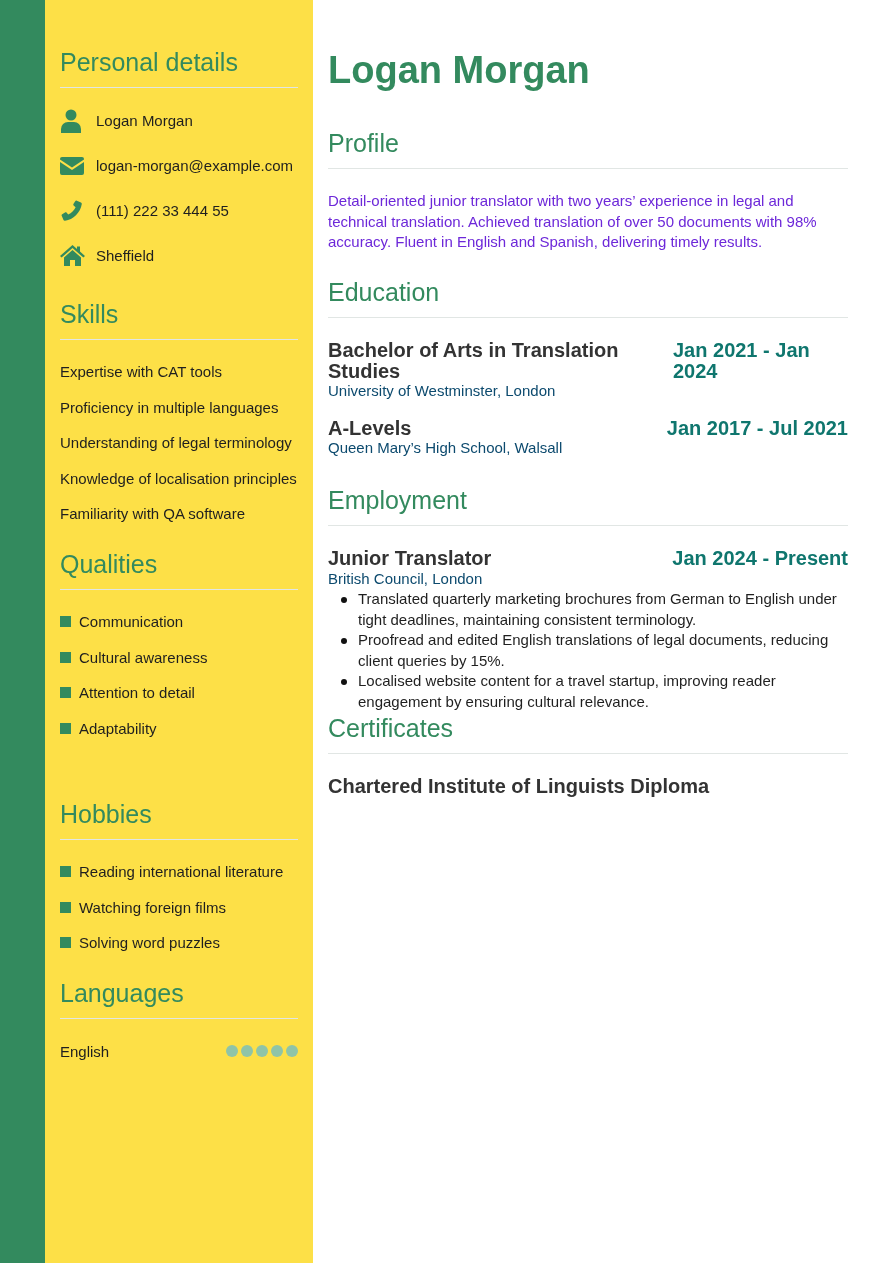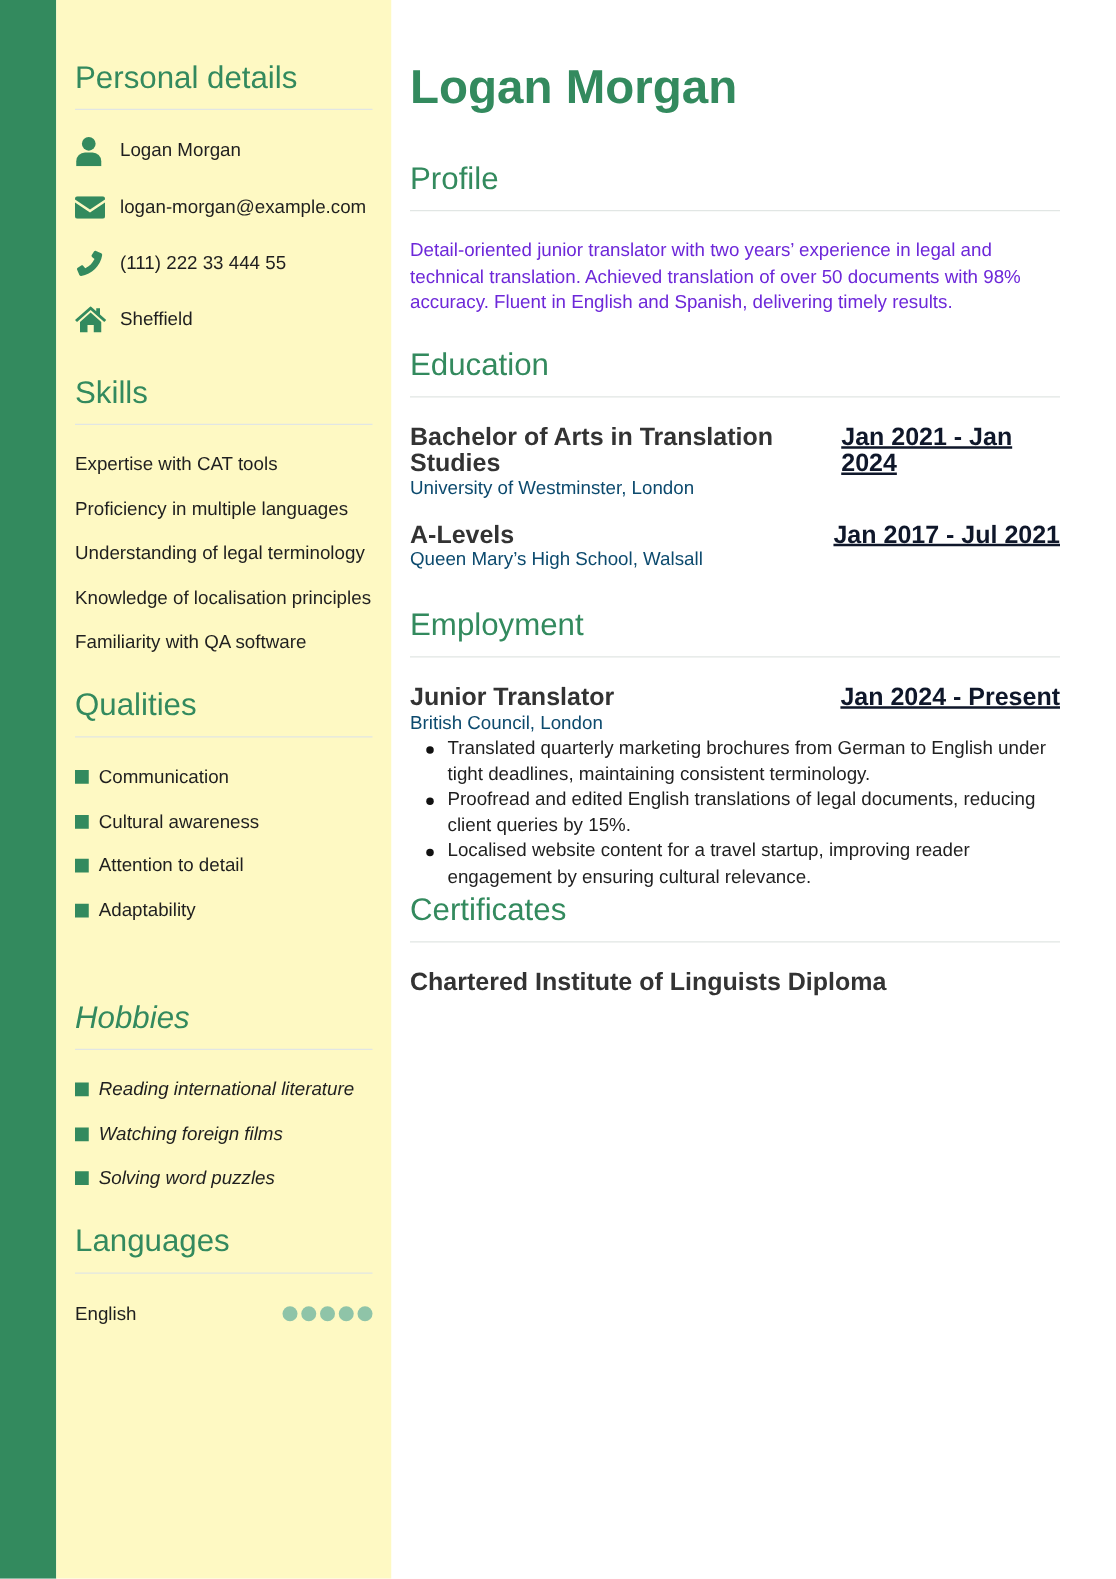--- a/index.html
+++ b/index.html
@@ -1,20 +1,20 @@
 <!DOCTYPE html>
 <html><head>
 <meta charset="utf-8">
 <style>
   * { box-sizing: border-box; margin: 0; padding: 0; }
   html, body { width: 893px; height: 1263px; background: #ffffff; overflow: hidden; }
   body { font-family: "Liberation Sans", sans-serif; color: #1f1f1f; position: relative; }
 
   .accent-bar { position: absolute; left: 0; top: 0; width: 45px; height: 1263px; background: #338a5e; }
-  .sidebar { position: absolute; left: 45px; top: 0; width: 268px; height: 1263px; background: #fef9c3; padding: 0 15px 0 15px; }
+  .sidebar { position: absolute; left: 45px; top: 0; width: 268px; height: 1263px; background: #fde047; padding: 0 15px 0 15px; }
   .main { position: absolute; left: 313px; top: 0; width: 580px; height: 1263px; padding: 0 45px 0 15px; }
 
   .sec-title { color: #338a5e; font-size: 25px; font-weight: normal; line-height: 30px; }
   .sec-rule { height: 1px; background: #e1e6e4; margin-top: 10px; }
 
   
   .side-sec { position: absolute; left: 15px; width: 238px; }
   .pd-row { display: flex; align-items: center; height: 45px; font-size: 15px; }
   .pd-icon { width: 36px; height: 24px; display: flex; align-items: center; }
   .pd-icon svg { fill: #338a5e; }
@@ -26,21 +26,21 @@
   .dot { width: 12px; height: 12px; border-radius: 50%; background: #8fc4a8; }
 
   
   .name { position: absolute; left: 15px; top: 48px; font-size: 38px; font-weight: bold; color: #338a5e; line-height: 44px; }
   .main-sec { position: absolute; left: 15px; width: 520px; }
   .profile-text { font-size: 15px; line-height: 20.7px; color: #6d28d9; margin-top: 22px; }
   .entry { margin-top: 22px; }
   .entry + .entry { margin-top: 16px; }
   .entry-head { display: flex; justify-content: space-between; font-size: 20px; line-height: 20.5px; }
   .entry-title { font-weight: bold; color: #333333; }
-  .entry-date { font-weight: bold; color: #0f172a; text-decoration: underline; }
+  .entry-date { font-weight: bold; color: #0f766e; }
   .entry-sub { color: #0c4a6e; font-size: 15px; line-height: 20.5px; }
   .bullets { list-style: none; margin-top: 0; }
   .bullets li { position: relative; padding-left: 30px; font-size: 15px; line-height: 20.6px; }
   .bullets li::before { content: ""; position: absolute; left: 13px; top: 8px; width: 6px; height: 6px; border-radius: 50%; background: #111; }
 </style>
 </head>
 <body>
 
 <div class="accent-bar"></div>
 
@@ -116,21 +116,21 @@
           <span class="sq"></span>
           <span>Attention to detail</span>
         </div>
       <div class="item">
           <span class="sq"></span>
           <span>Adaptability</span>
         </div>
     </div>
   </section>
 
-  <section class="side-sec sq-list" style="top:799px;font-style:italic;">
+  <section class="side-sec sq-list" style="top:799px;">
     <h2 class="sec-title">Hobbies</h2>
     <div class="sec-rule"></div>
     <div style="margin-top:14px;">
       <div class="item">
           <span class="sq"></span>
           <span>Reading international literature</span>
         </div>
       <div class="item">
           <span class="sq"></span>
           <span>Watching foreign films</span>

